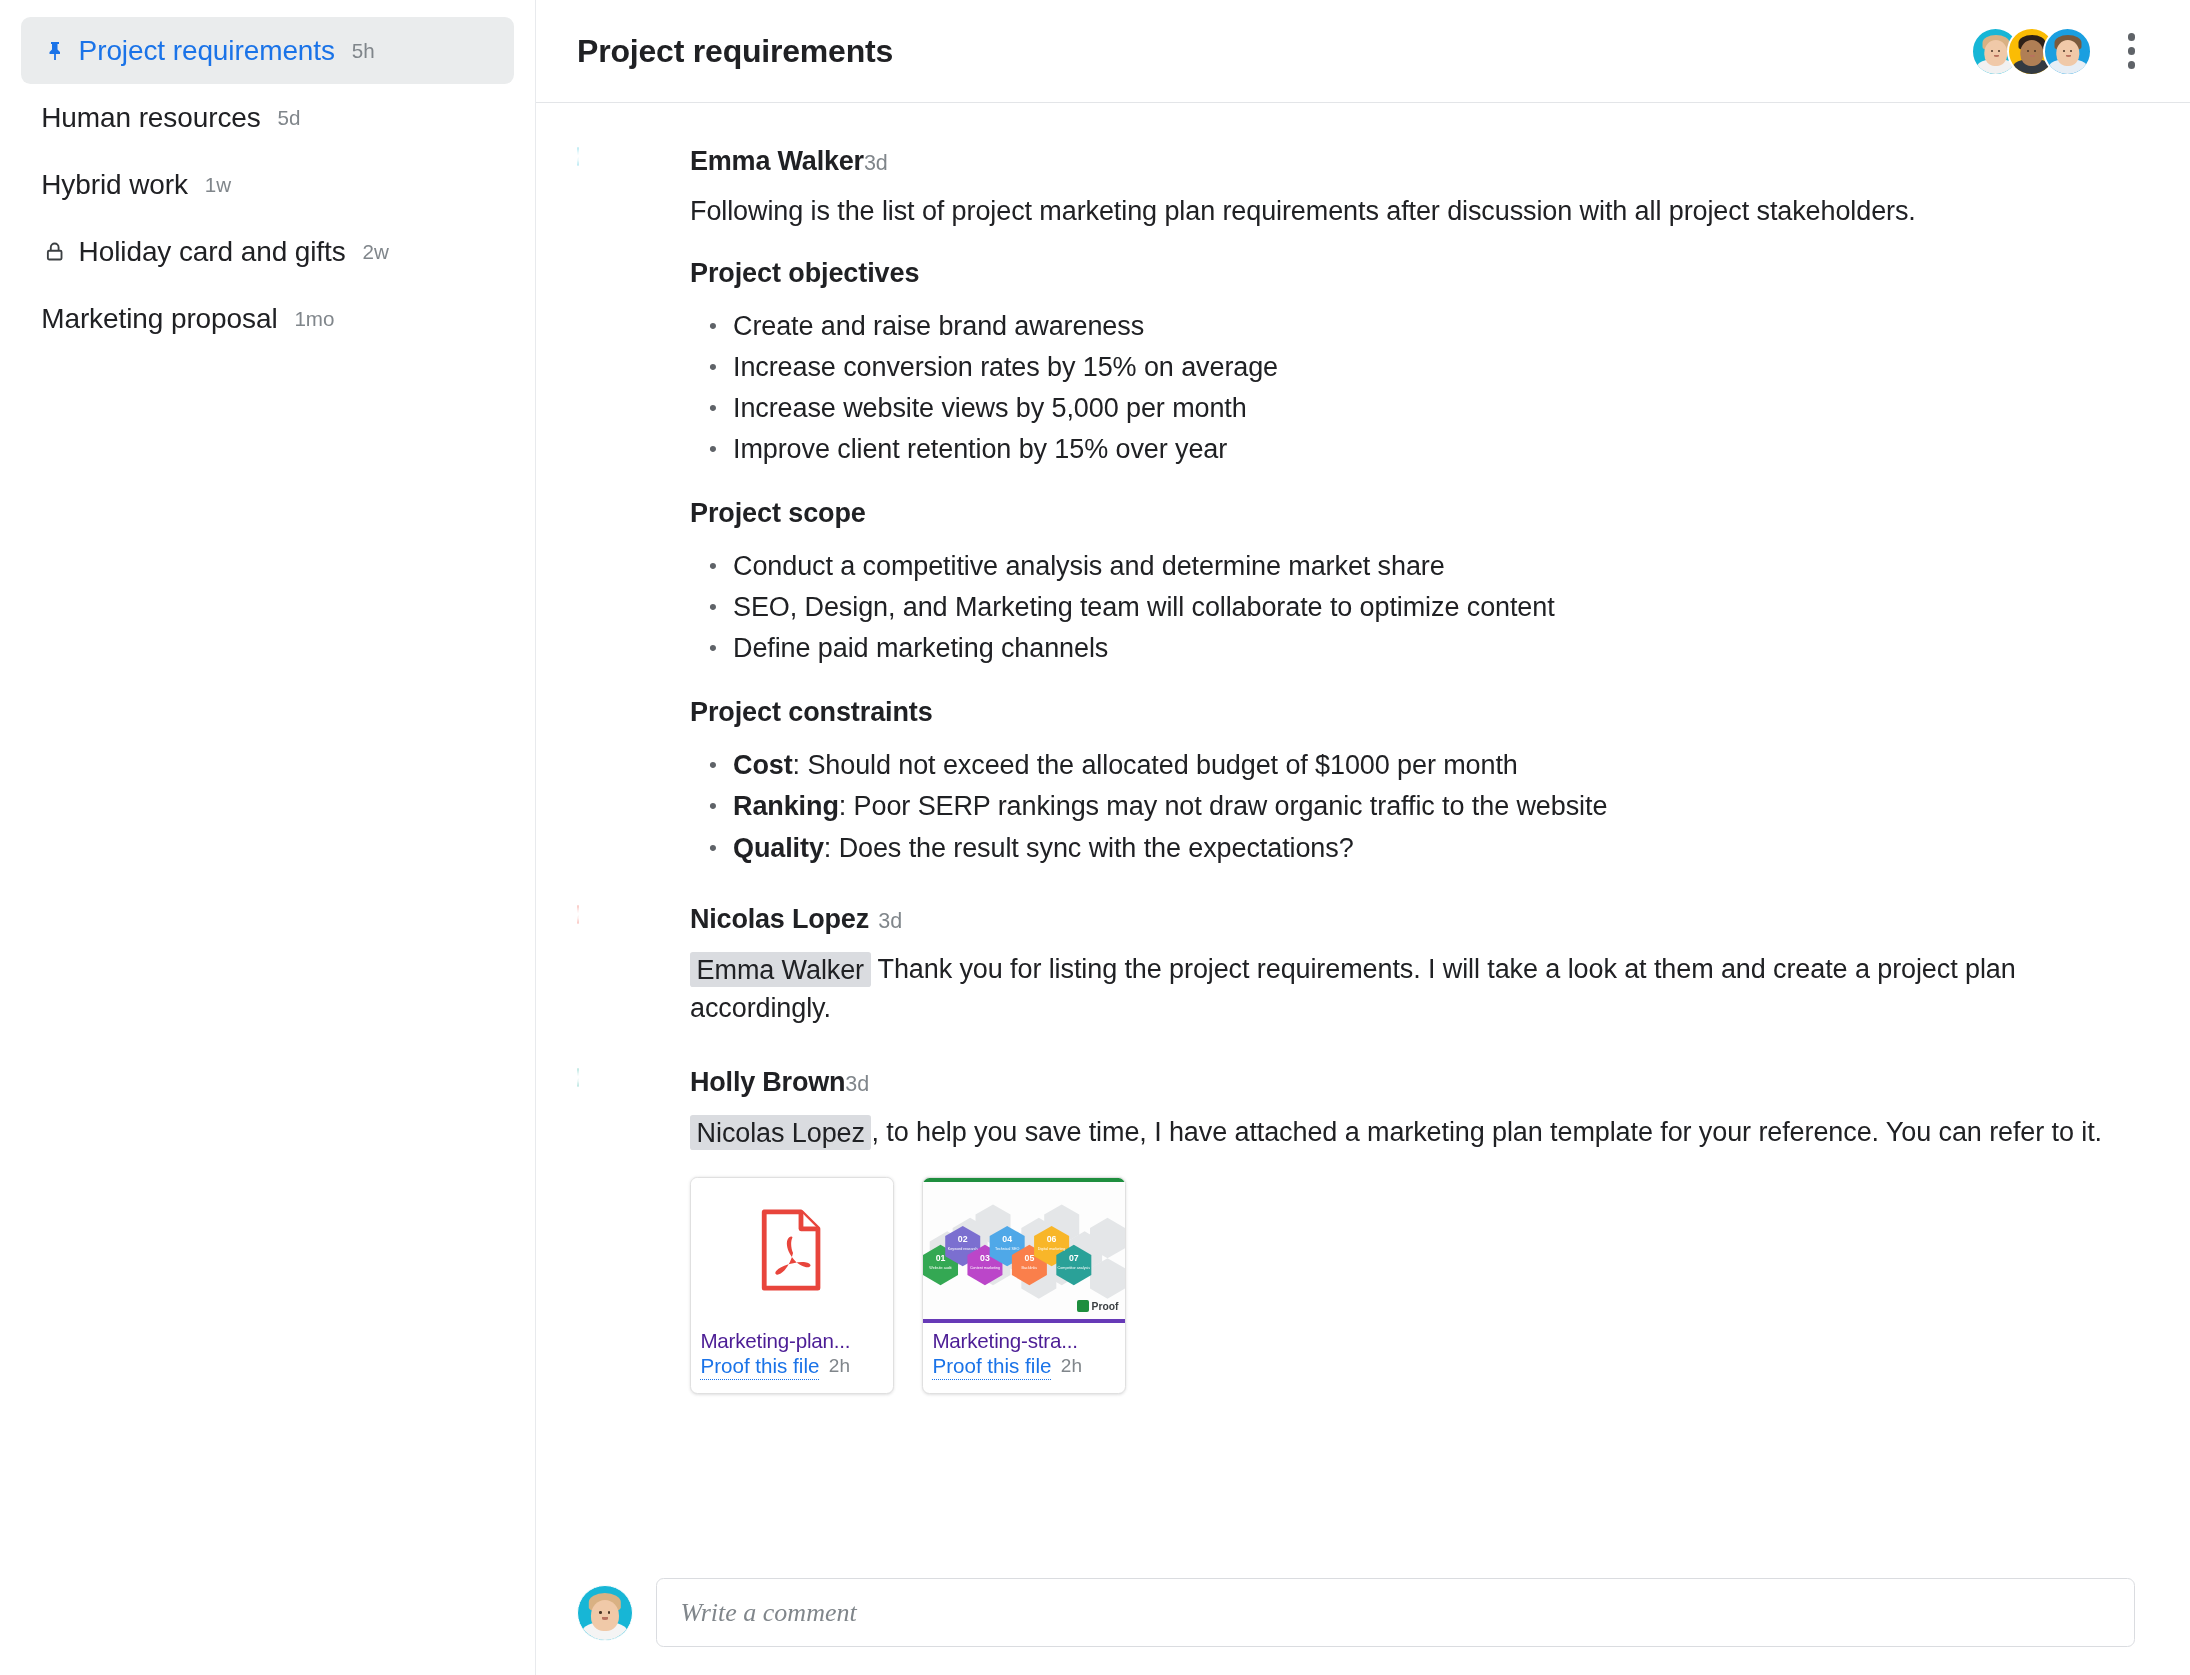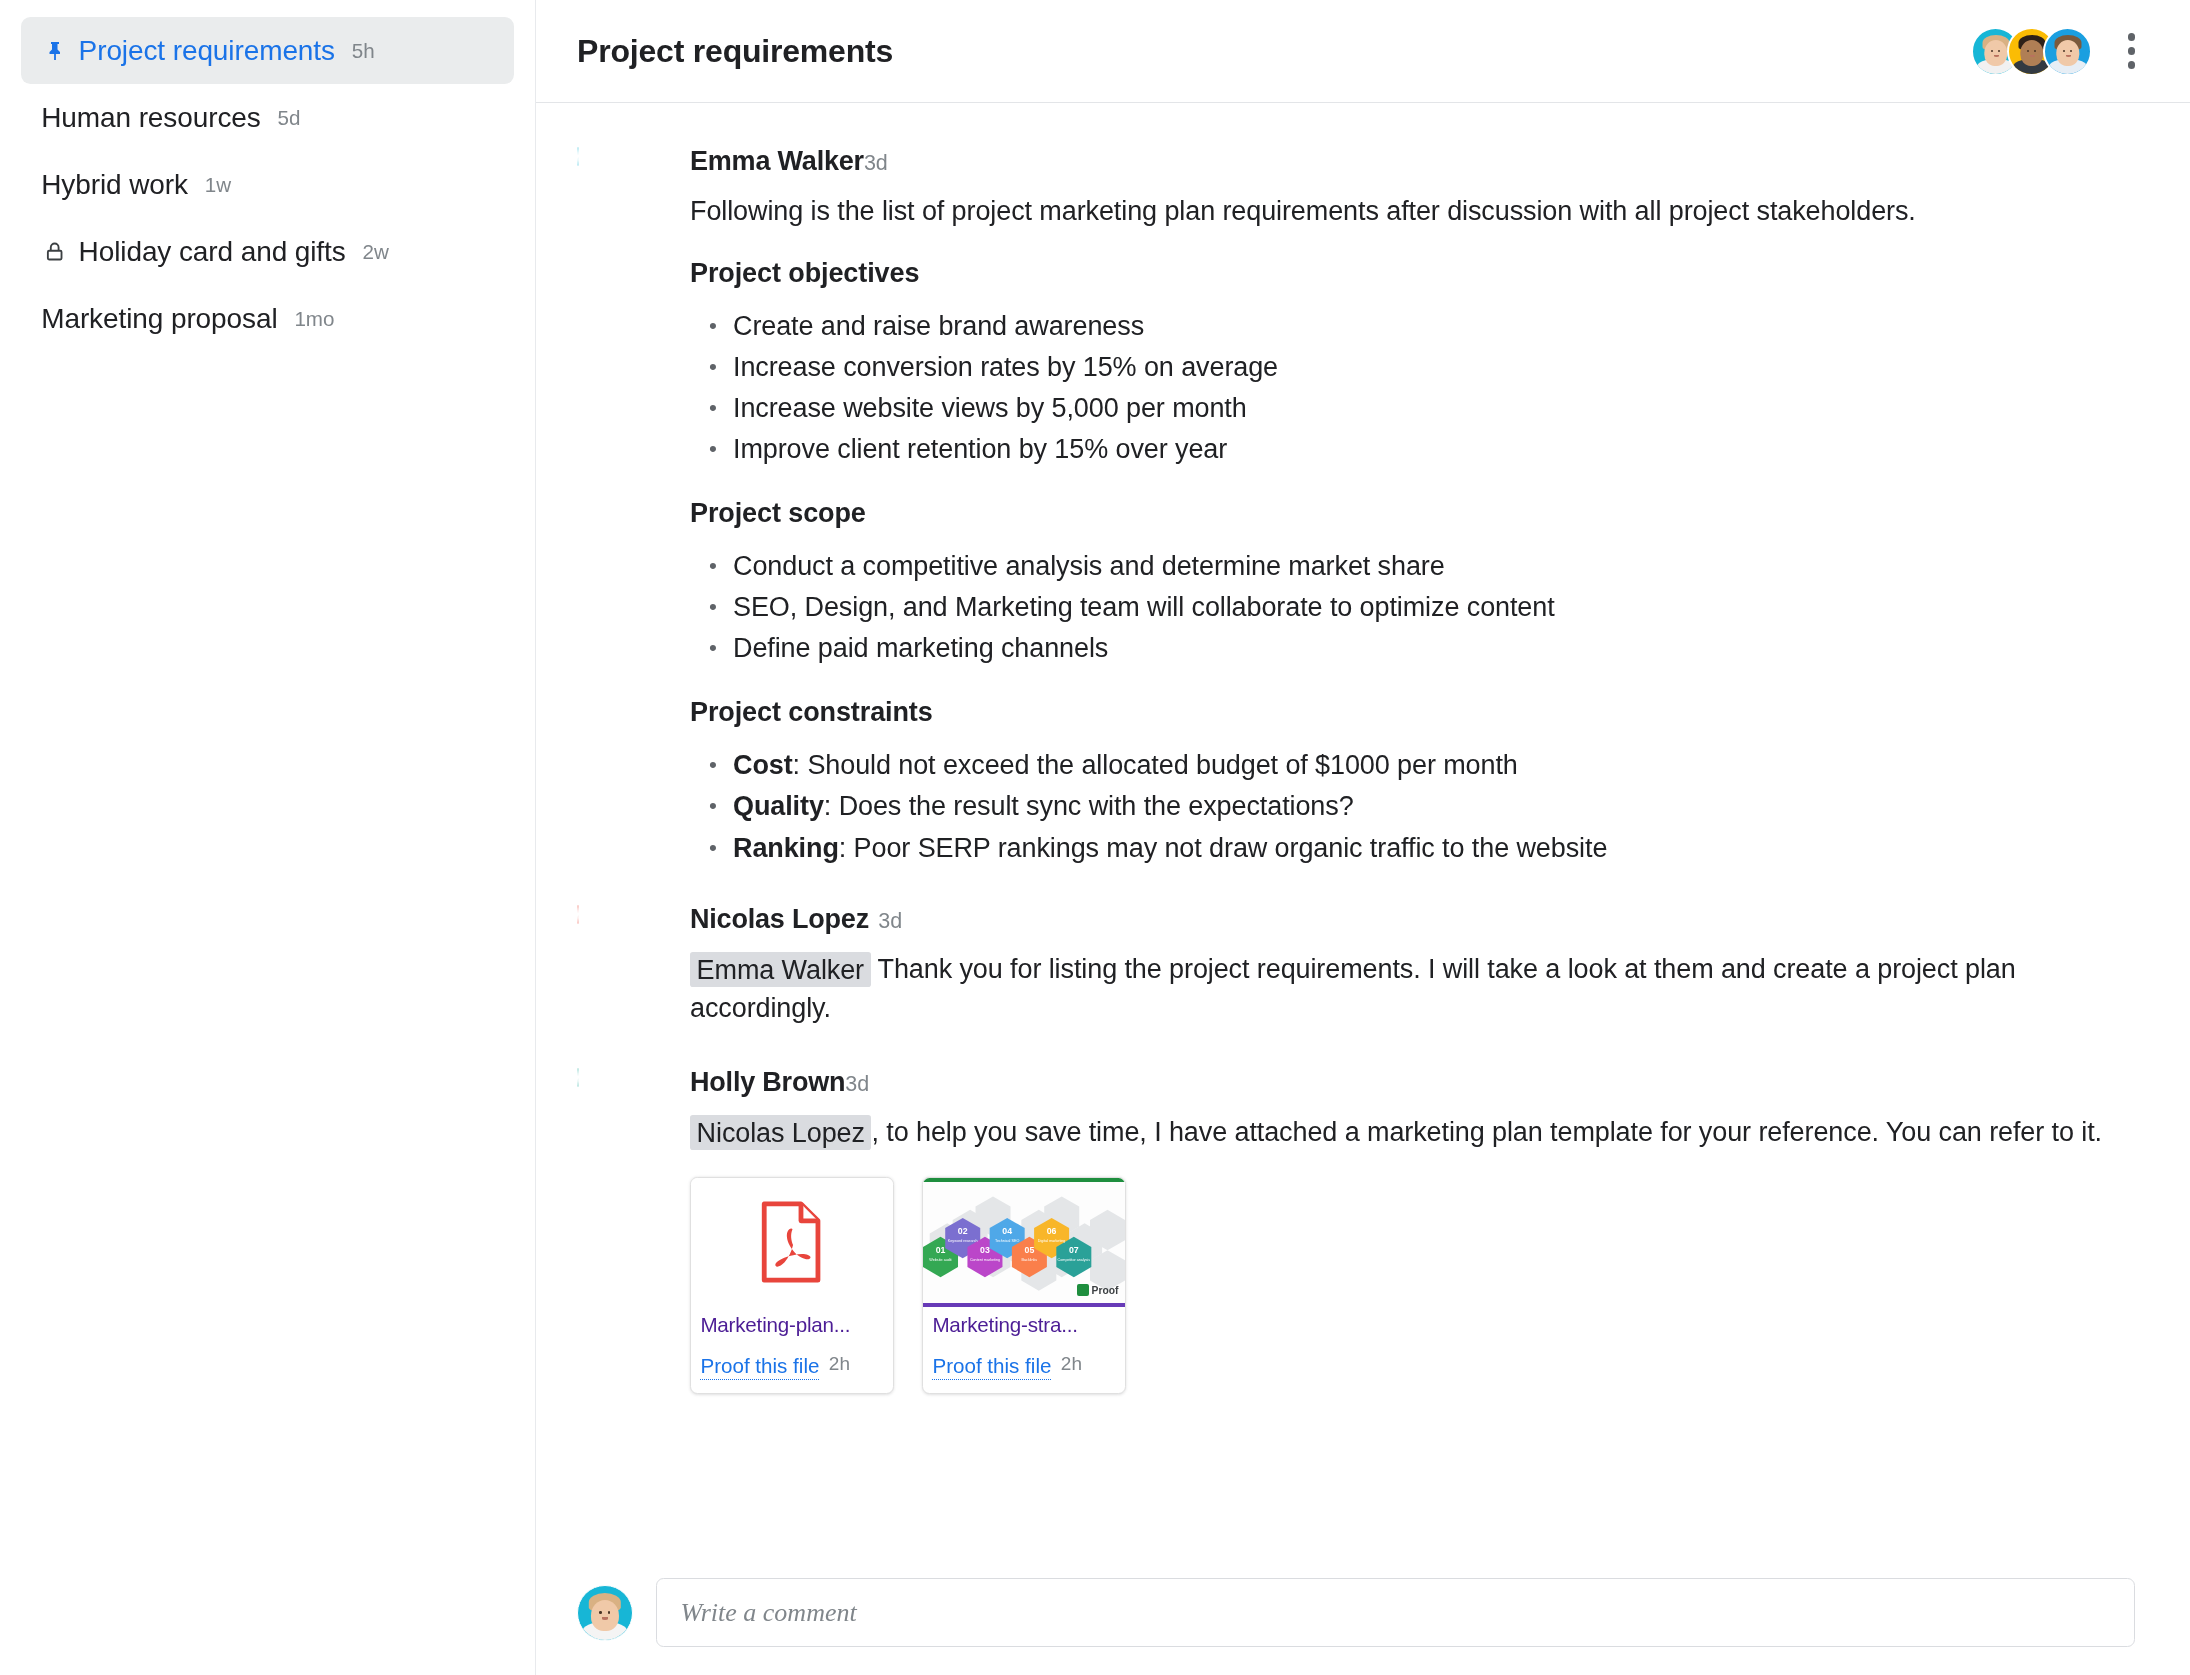--- a/index.html
+++ b/index.html
@@ -85,21 +85,21 @@
     background: #fff;
     border: 0.9px solid #e0e0e0;
     border-radius: 7.5px;
     box-shadow: 0 0.9px 2.8px rgba(60,64,67,.16);
     display: flex; flex-direction: column;
     overflow: hidden; cursor: pointer;
   }
   .file-thumb { flex: 1 1 auto; display: flex; align-items: center; justify-content: center; position: relative; overflow: hidden; background: #fff; }
   .file-meta { flex: 0 0 auto; padding: 5.6px 9.4px 13px 9.4px; }
   .file-name { font-size: 20.6px; color: #4c1d95; white-space: nowrap; overflow: hidden; letter-spacing: -0.2px; }
-  .file-actions { display: flex; align-items: flex-start; gap: 9.4px; margin-top: 16px; }
+  .file-actions { display: flex; align-items: center; gap: 9.4px; margin-top: 0; }
   .file-proof { font-size: 20.6px; color: #1a73e8; border-bottom: 1.9px dotted #1a73e8; line-height: 1.25; cursor: pointer; }
   .file-time { font-size: 19px; color: #80868b; }
 
   
   .hex-thumb { width: 100%; height: 100%; position: relative; background: #fdfdfd; }
   .hex-top { position: absolute; top: 0; left: 0; right: 0; height: 4.7px; background: #1e8e3e; }
   .hex-bot { position: absolute; bottom: 0; left: 0; right: 0; height: 4.7px; background: #673ab7; }
   .proof-badge { position: absolute; right: 6.6px; bottom: 11.2px; display: flex; align-items: center; gap: 2.8px; }
   .proof-badge .sq { width: 12px; height: 12px; background: #1e8e3e; border-radius: 1.9px; }
   .proof-badge .tx { font-size: 10.3px; font-weight: bold; color: #3c4043; }
@@ -243,24 +243,24 @@
             <li>SEO, Design, and Marketing team will collaborate to optimize content</li>
             <li>Define paid marketing channels</li>
           </ul>
 
           <h3 class="sec-head">Project constraints</h3>
           <ul class="bullets">
             <li>
               <b>Cost</b><span>: Should not exceed the allocated budget of $1000 per month</span>
             </li>
             <li>
-              <b>Quality</b><span>: Does the result sync with the expectations?</span>
+              <b>Ranking</b><span>: Poor SERP rankings may not draw organic traffic to the website</span>
             </li>
             <li>
-              <b>Ranking</b><span>: Poor SERP rankings may not draw organic traffic to the website</span>
+              <b>Quality</b><span>: Does the result sync with the expectations?</span>
             </li>
           </ul>
         </div>
       </article>
 
       <article class="msg" style="margin-top:32px">
         <div class="msg-avatar">
           <span class="av" style="width:56px;height:56px;background:#ea4335;border:1.9px solid #fff">
             <span class="body" style="background:#c9d3dd"></span>
             <span class="hair" style="background:#3b2a1d"></span>

